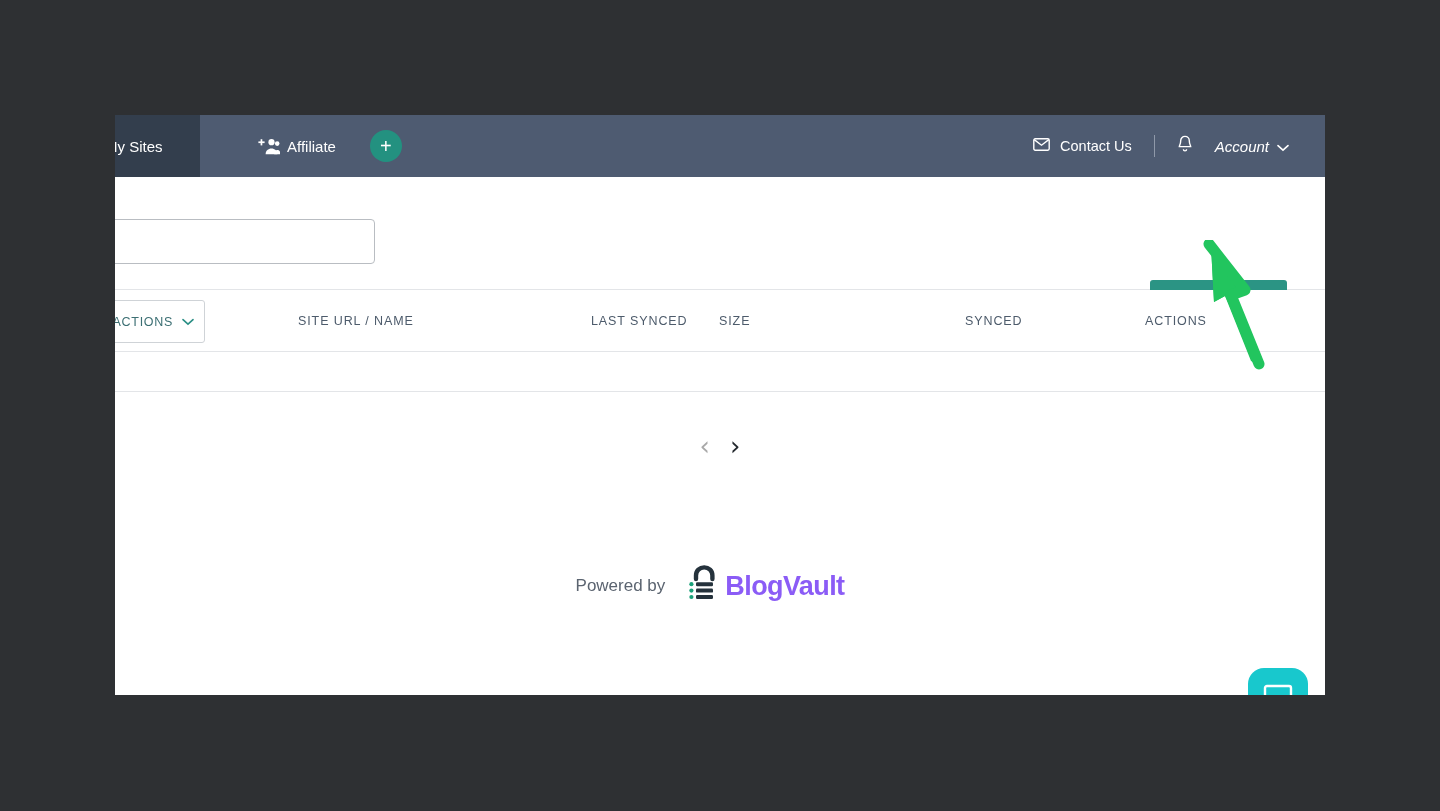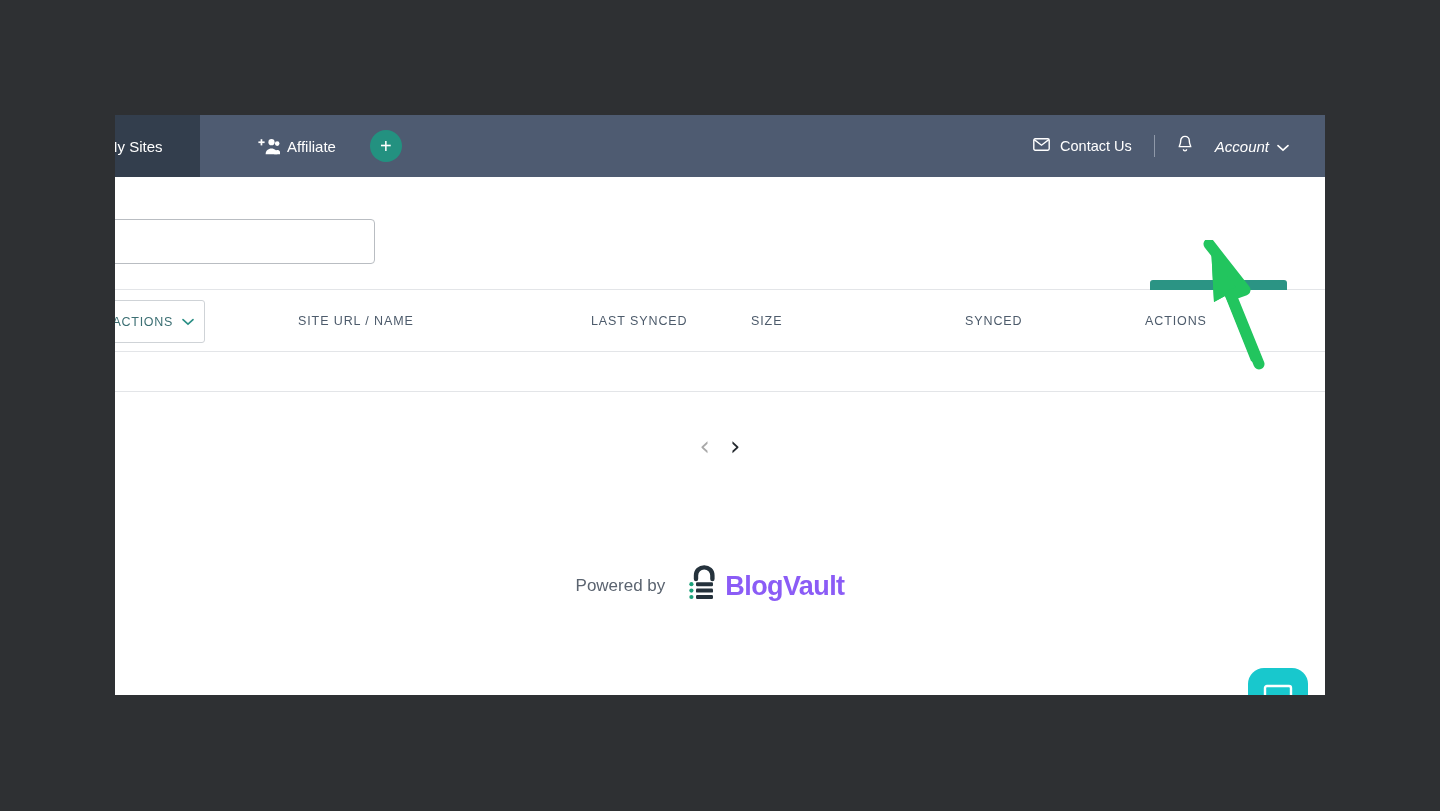--- a/index.html
+++ b/index.html
@@ -232,21 +232,21 @@
     height: 62px;
     display: flex;
     align-items: center;
     font-size: 12.5px;
     letter-spacing: .9px;
     color: #4d5b6b;
     white-space: nowrap;
   }
   .th-site     { left: 135px; margin-left: 48px; }
   .th-synced   { left: 476px; }
-  .th-size     { left: 636px; }
+  .th-size     { left: 604px; }
   .th-updates  { left: 850px; }
   .th-actions  { left: 1030px; }
 
   .table-row-empty {
     position: absolute;
     left: 0;
     top: 237px;
     width: 1210px;
     height: 40px;
     background: #ffffff;

